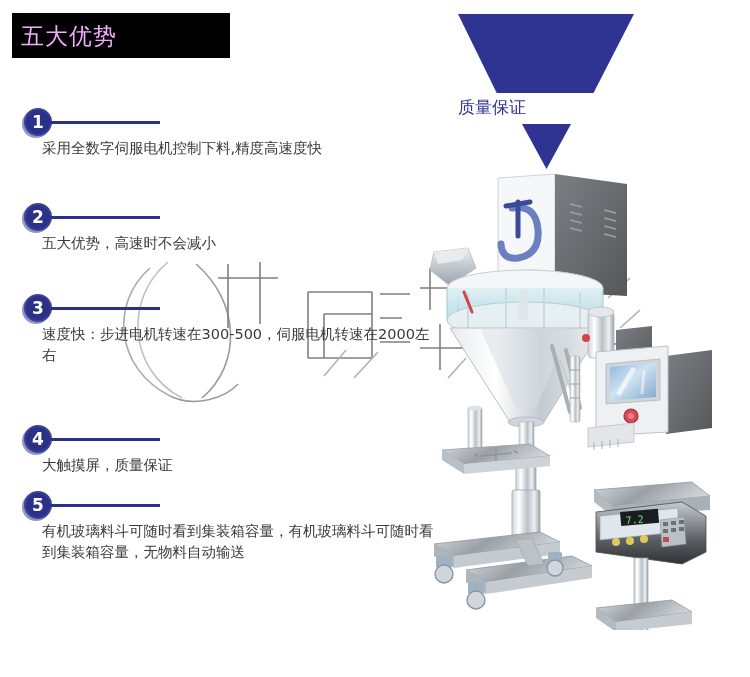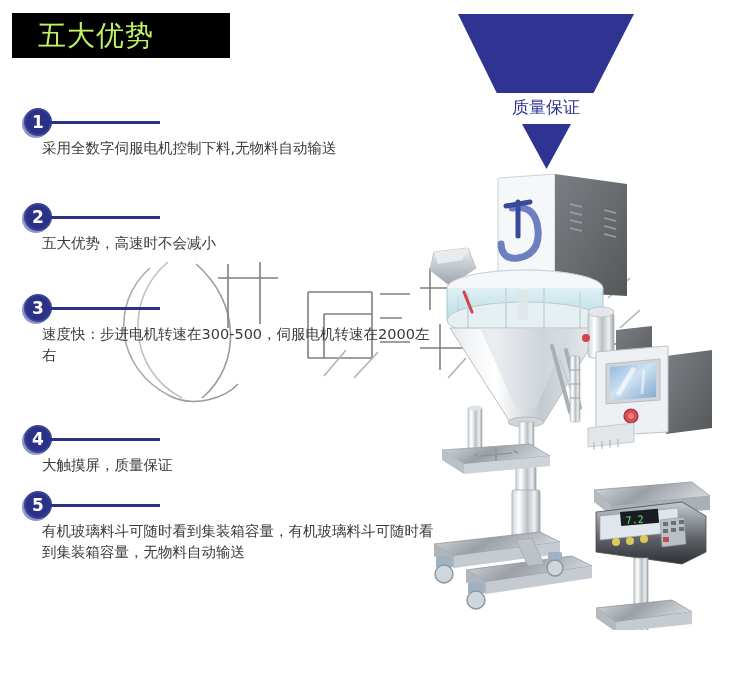--- a/index.html
+++ b/index.html
@@ -22,24 +22,24 @@
   #header-banner {
     position: absolute;
     left: 12px;
     top: 13px;
     width: 218px;
     height: 45px;
     background: #000000;
   }
   #header-title {
     position: absolute;
-    left: 26px;
+    left: 9px;
     top: 7px;
-    color: #bef264;
-    font-size: 28px;
+    color: #f0abfc;
+    font-size: 23px;
     line-height: 32px;
     letter-spacing: 1px;
     font-family: "DejaVu Sans", "Liberation Sans", sans-serif;
     white-space: nowrap;
   }
 
   
   .feature {
     position: absolute;
     left: 0;
@@ -108,21 +108,20 @@
     width: 176px;
     height: 79px;
     background: #2f3493;
     clip-path: polygon(0% 0%, 100% 0%, 77% 100%, 22% 100%);
   }
   #quality-label {
     position: absolute;
     left: 18px;
     top: 95px;
     width: 176px;
-    text-align: center;
     color: #2f3493;
     font-size: 17px;
     line-height: 24px;
     font-family: "DejaVu Sans", "Liberation Sans", sans-serif;
     white-space: nowrap;
   }
   #quality-triangle {
     position: absolute;
     left: 82px;
     top: 124px;
@@ -380,21 +379,21 @@
         <polygon points="196,462 272,452 272,464 196,472" fill="#c5cbd0"></polygon>
       </g>
     </svg>
   </div>
 
   <div class="feature" id="feature-1">
     <div class="badge-row">
       <div class="badge">1</div>
       <div class="badge-line"></div>
     </div>
-    <div class="feature-text">采用全数字伺服电机控制下料,无物料自动输送</div>
+    <div class="feature-text">采用全数字伺服电机控制下料,精度高速度快</div>
   </div>
 
   <div class="feature" id="feature-2">
     <div class="badge-row">
       <div class="badge">2</div>
       <div class="badge-line"></div>
     </div>
     <div class="feature-text">五大优势，高速时不会减小</div>
   </div>
 

